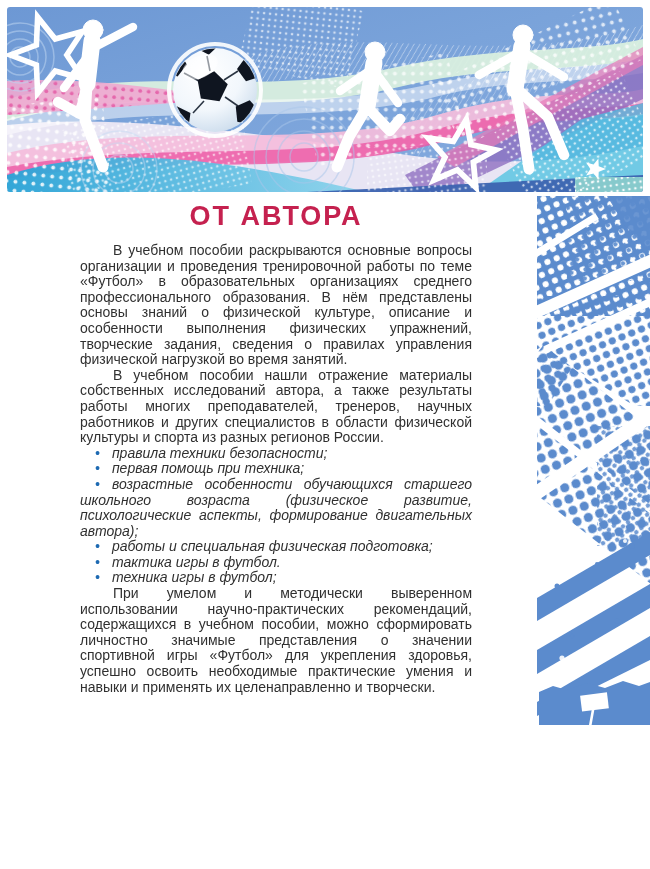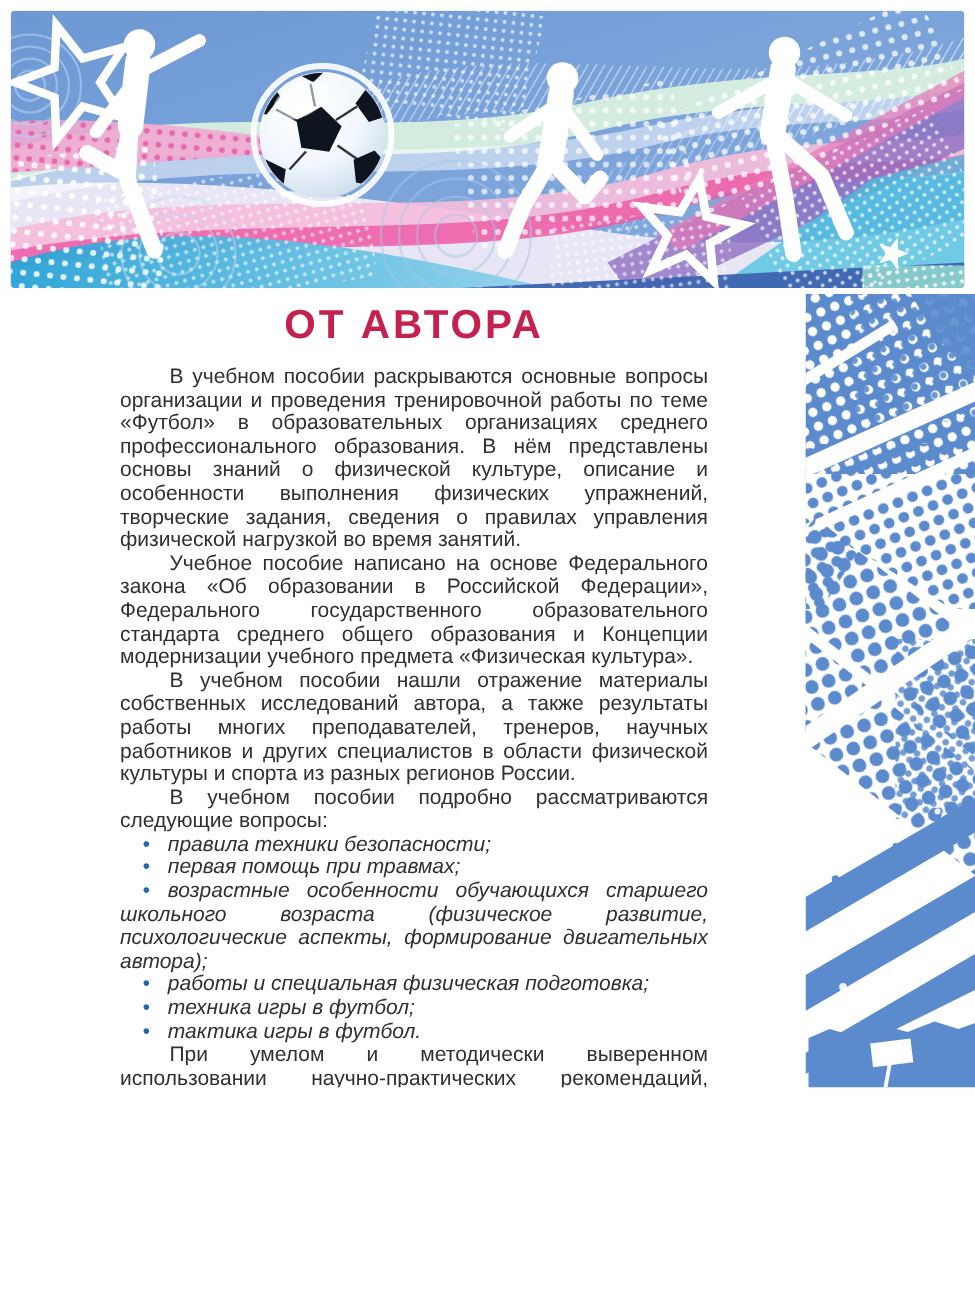--- a/index.html
+++ b/index.html
@@ -255,30 +255,28 @@
         <circle cx="46" cy="545" r="4" fill="#fff"></circle>
         <circle cx="96" cy="544" r="4" fill="#fff"></circle>
         <rect x="44" y="498" width="27" height="16" fill="#fff" transform="rotate(-7 57 506)"></rect>
       </g>
     </svg>
   </aside>
 
   <main class="text-col">
     <h1>ОТ АВТОРА</h1>
     <p>В учебном пособии раскрываются основные вопросы организации и проведения тренировочной работы по теме «Футбол» в образовательных организациях среднего профессионального образования. В нём представлены основы знаний о физической культуре, описание и особенности выполнения физических упражнений, творческие задания, сведения о правилах управления физической нагрузкой во время занятий.</p>
-    <p>Учебное пособие написано на основе Федерального закона «Об образовании в Российской Федерации», Федерального государственного образовательного стандарта среднего общего образования и Концепции модернизации учебного предмета «Физическая культура».</p>
     <p>В учебном пособии нашли отражение материалы собственных исследований автора, а также результаты работы многих преподавателей, тренеров, научных работников и других специалистов в области физической культуры и спорта из разных регионов России.</p>
-    <p>В учебном пособии подробно рассматриваются следующие вопросы:</p>
 
     <p class="li"><span class="dot">•</span><span>правила техники безопасности;</span></p>
-    <p class="li"><span class="dot">•</span><span>первая помощь при травмах;</span></p>
+    <p class="li"><span class="dot">•</span><span>первая помощь при техника;</span></p>
     <p class="li"><span class="dot">•</span><span>возрастные особенности обучающихся старшего школьного возраста (физическое развитие, психологические аспекты, формирование двигательных автора);</span></p>
     <p class="li"><span class="dot">•</span><span>работы и специальная физическая подготовка;</span></p>
+    <p class="li"><span class="dot">•</span><span>тактика игры в футбол.</span></p>
     <p class="li"><span class="dot">•</span><span>техника игры в футбол;</span></p>
-    <p class="li"><span class="dot">•</span><span>тактика игры в футбол.</span></p>
 
     <p>При умелом и методически выверенном использовании научно-практических рекомендаций, содержащихся в учебном пособии, можно сформировать личностно значимые представления о значении спортивной игры «Футбол» для укрепления здоровья, успешно освоить необходимые практические умения и навыки и применять их целенаправленно и творчески.</p>
   </main>
 
   <div class="dotted-line"></div>
   <div class="page-num">3</div>
 
 </div>
 
 </body></html>

